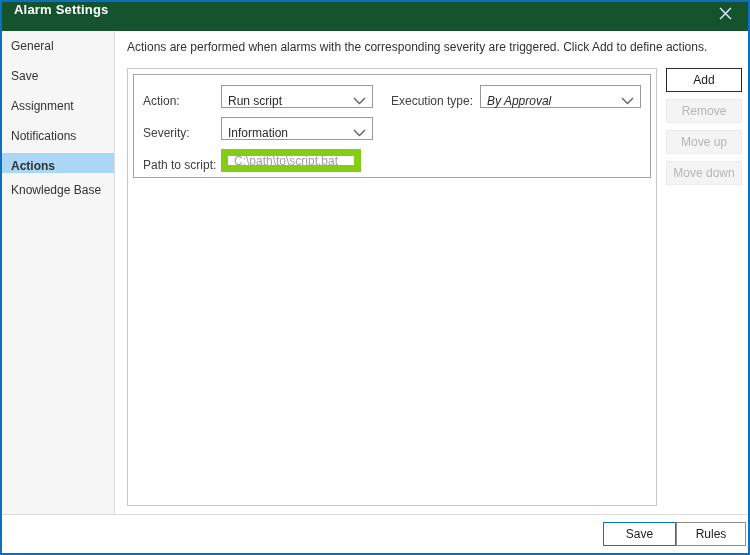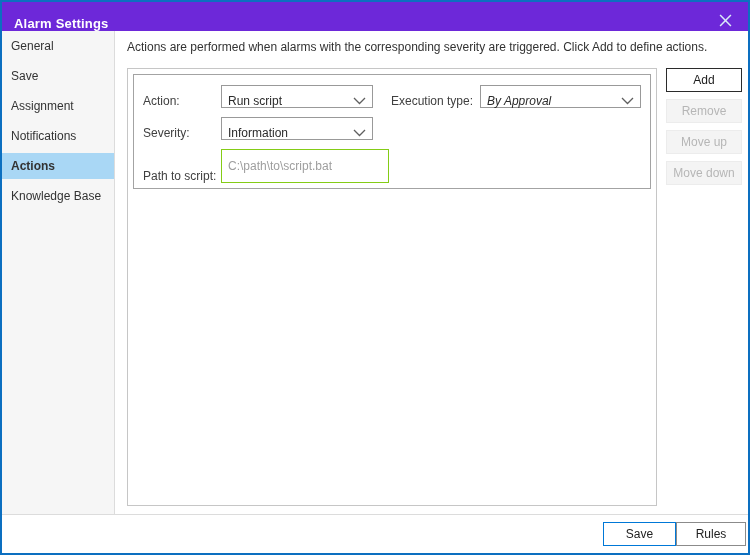--- a/index.html
+++ b/index.html
@@ -9,22 +9,22 @@
     border:2px solid #0c6fc0;
     background:#ffffff;
     font-family:"Liberation Sans","DejaVu Sans",sans-serif;
     font-size:12px; color:#333;
     display:flex; flex-direction:column;
     overflow:hidden;
   }
   
   .titlebar {
     height:29px; flex:0 0 29px;
-    background:#6d28d9; color:#ffffff;
-    display:flex; align-items:flex-end;
+    background:#14532d; color:#ffffff;
+    display:flex; align-items:flex-start;
     padding:0 12px;
   }
   .title { font-weight:bold; font-size:13px; letter-spacing:0.2px; }
   .close-btn {
     margin-left:auto; width:22px; height:22px;
     display:flex; align-items:center; justify-content:center;
     cursor:default;
   }
   
   .body { flex:1 1 auto; display:flex; min-height:0; }
@@ -32,21 +32,21 @@
     width:113px; flex:0 0 113px;
     background:#f6f6f6;
     border-right:1px solid #dcdcdc;
   }
   .side-item {
     height:30px; line-height:30px;
     padding-left:9px; color:#333;
   }
   .side-item.selected {
     background:#a9d7f5; font-weight:bold;
-    height:26px; line-height:26px; margin:2px 0;
+    height:20px; line-height:26px; margin:2px 0;
   }
   .content {
     flex:1 1 auto; display:flex; flex-direction:column;
     padding:9px 5px 0 12px; background:#ffffff; min-width:0;
   }
   .desc { color:#333; line-height:15px; margin:0 0 13px 0; white-space:nowrap; }
   .content-row { display:flex; flex:1 1 auto; min-height:0; }
   .listbox {
     width:530px; flex:0 0 530px; height:438px;
     border:1px solid #c6c6c6; background:#fff; padding:5px;
@@ -61,23 +61,23 @@
   .flabel2 { width:89px; flex:0 0 89px; margin-left:18px; color:#404040; }
   .combo {
     width:152px; height:23px; background:#fff;
     border:1px solid #999999; color:#2b2b2b;
     display:flex; align-items:center; justify-content:space-between;
     padding:8px 6px 0 6px;
   }
   .combo.wide { width:161px;font-style:italic; }
   .chev { display:flex; align-items:center; }
   .pathinput {
-    width:168px; height:23px;
-    border:1px solid #84cc16; background:#fff;
-    padding:16px 6px; color:#444;
+    width:140px; height:23px;
+    border:7px solid #84cc16; background:#fff;
+    padding:4px 6px; color:#444;
     font-family:"Liberation Sans","DejaVu Sans",sans-serif; font-size:12px;
     outline:none;
   }
   .pathinput::placeholder { color:#9e9e9e; opacity:1; }
   .btncol {
     width:76px; flex:0 0 76px; margin-left:9px;
     display:flex; flex-direction:column; gap:7px;
   }
   .btn {
     height:24px; width:100%;

